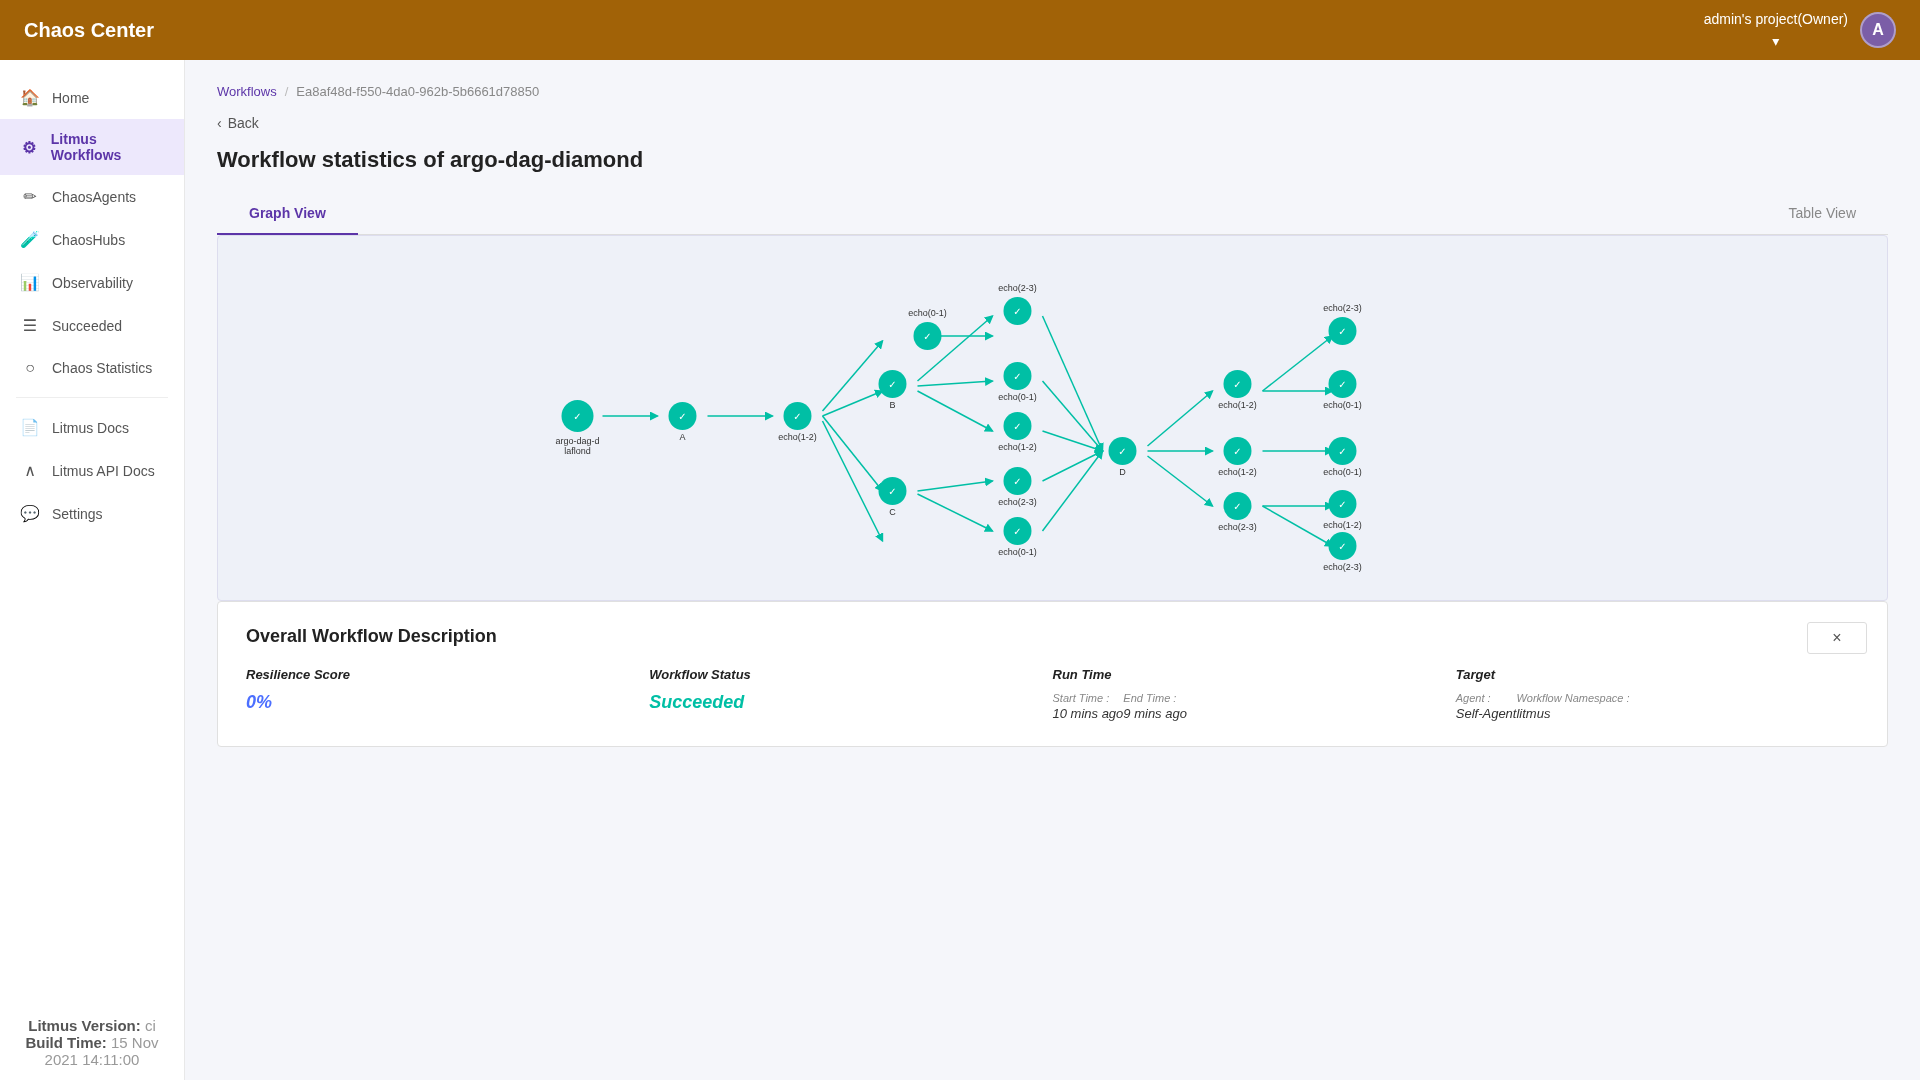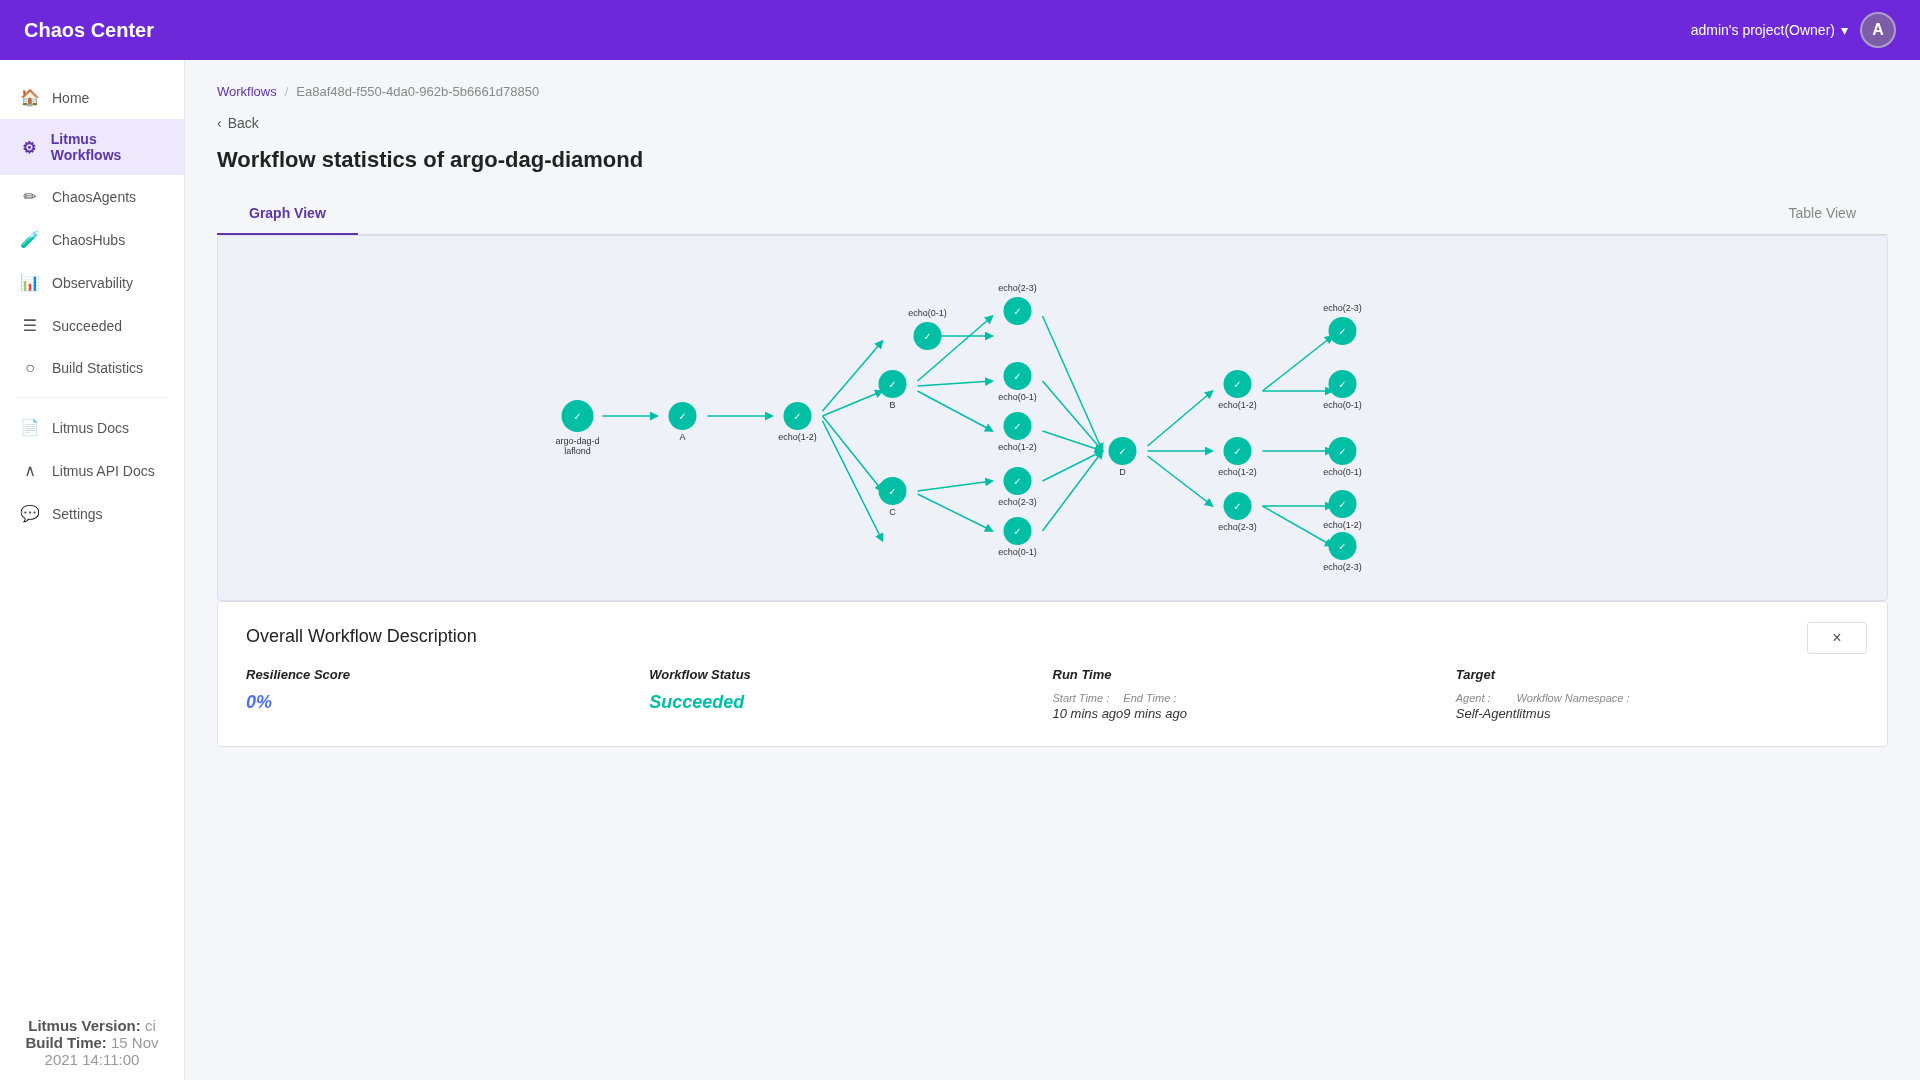--- a/index.html
+++ b/index.html
@@ -1,31 +1,31 @@
 <!DOCTYPE html>
 <html><head>
   <meta charset="utf-8">
   <style>
     * { box-sizing: border-box; margin: 0; padding: 0; }
     body { font-family: 'Segoe UI', Arial, sans-serif; background: #f5f6fa; display: flex; flex-direction: column; height: 1080px; width: 1920px; overflow: hidden; }
 
     
     .header {
-      background: #6d28d9;
+      background: #a16207;
       color: white;
       display: flex;
       align-items: center;
       justify-content: space-between;
       padding: 0 24px;
       height: 60px;
       flex-shrink: 0;
     }
     .header-title { font-size: 20px; font-weight: 700; }
     .header-right { display: flex; align-items: center; gap: 12px; }
-    .project-selector { color: white; font-size: 14px; display: flex; align-items: center; gap: 6px; cursor: pointer; }
+    .project-selector { color: white; font-size: 14px; display: flex; align-items: center; gap: 6px; cursor: pointer; flex-direction: column; }
     .avatar { width: 36px; height: 36px; border-radius: 50%; background: #7b5ea7; border: 2px solid rgba(255,255,255,0.4); display: flex; align-items: center; justify-content: center; font-weight: 700; font-size: 16px; color: white; }
 
     
     .layout { display: flex; flex: 1; overflow: hidden; }
 
     
     .sidebar {
       width: 185px;
       background: white;
       border-right: 1px solid #e8e8e8;
@@ -96,21 +96,21 @@
     .dag-edge { stroke: #00bfa5; stroke-width: 1.5; fill: none; marker-end: url(#arrow); }
 
     
     .overall-section {
       background: white;
       border: 1px solid #e0e0e0;
       border-radius: 4px;
       padding: 24px 28px;
       position: relative;
     }
-    .overall-title { font-size: 18px; font-weight: 400; color: #222; margin-bottom: 20px; }
+    .overall-title { font-size: 18px; font-weight: 700; color: #222; margin-bottom: 20px; }
     .close-btn {
       position: absolute;
       top: 20px;
       right: 20px;
       width: 60px;
       height: 32px;
       border: 1px solid #ddd;
       background: white;
       cursor: pointer;
       font-size: 16px;
@@ -167,21 +167,21 @@
       <a class="sidebar-item">
         <span class="icon">📊</span>
         <span>Observability</span>
       </a>
       <a class="sidebar-item">
         <span class="icon">☰</span>
         <span>Succeeded</span>
       </a>
       <a class="sidebar-item">
         <span class="icon">○</span>
-        <span>Build Statistics</span>
+        <span>Chaos Statistics</span>
       </a>
       <hr class="sidebar-divider">
       <a class="sidebar-item">
         <span class="icon">📄</span>
         <span>Litmus Docs</span>
       </a>
       <a class="sidebar-item">
         <span class="icon">∧</span>
         <span>Litmus API Docs</span>
       </a>

